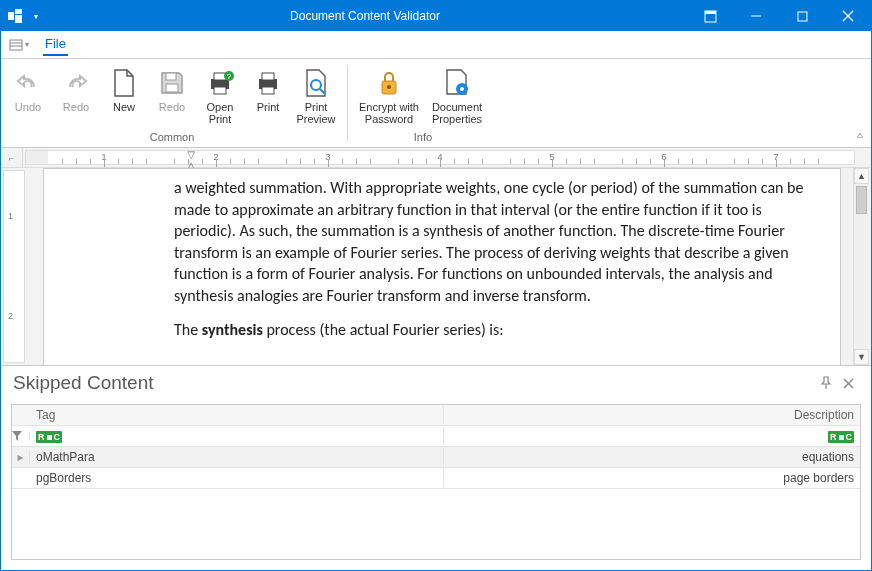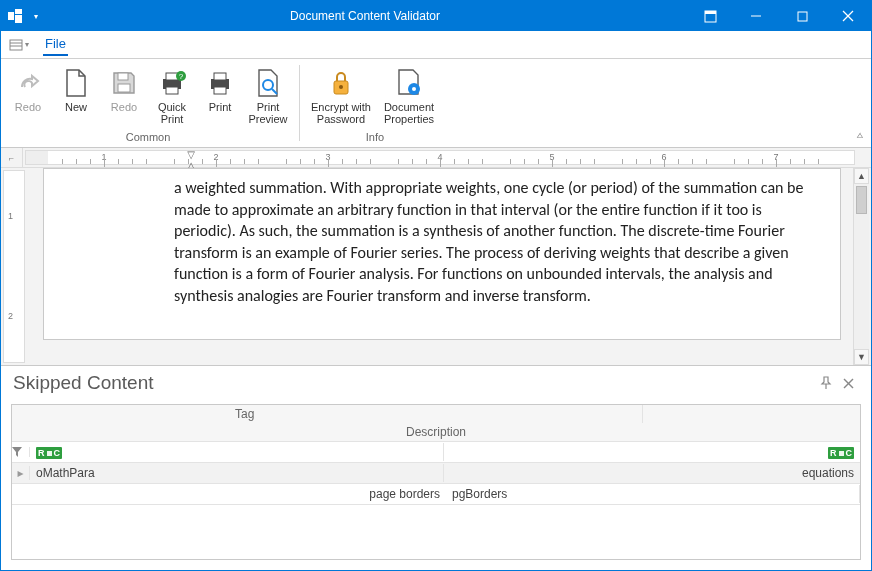--- a/index.html
+++ b/index.html
@@ -181,21 +181,21 @@
     flex-direction:column;
     font-size:12px;
     color:#444;
   }
   .grid .ghead, .grid .grow, .grid .gfilter {
     display:flex;
     border-bottom:1px solid #e3e3e3;
     min-height:21px;
     align-items:center;
   }
-  .grid .ghead { background:#f6f6f6; color:#666;flex-direction:column; }
+  .grid .ghead { background:#f6f6f6; color:#666; }
   .grid .gfilter { background:#fff; }
   .grid .gcell {
     padding:2px 6px;
     border-right:1px solid #e3e3e3;
     overflow:hidden; white-space:nowrap;
   }
   .grid .c-ind { width:18px; text-align:center; color:#999; border-right:1px solid #e3e3e3;}
   .grid .c1 { width:414px; }
   .grid .c2 { flex:1; border-right:none;text-align:right; }
   .grid .grow.sel { background:#f2f2f2; }
@@ -258,20 +258,28 @@
   </div>
   <div class="tab active">File</div>
 </div>
 
 <div class="ribbon">
   <div class="group">
     <div class="group-items">
       <div class="rbtn disabled">
         <div class="ricon">
           <svg width="28" height="28" viewBox="0 0 28 28">
+              <path d="M20 18 A8 8 0 0 0 10 10 L10 7 L4 12 L10 17 L10 14 A4 4 0 0 1 17 18" fill="none" stroke="#bdbdbd" stroke-width="2"></path>
+            </svg>
+        </div>
+        <div class="rlabel">Undo</div>
+      </div>
+      <div class="rbtn disabled">
+        <div class="ricon">
+          <svg width="28" height="28" viewBox="0 0 28 28">
               <path d="M8 18 A8 8 0 0 1 18 10 L18 7 L24 12 L18 17 L18 14 A4 4 0 0 0 11 18" fill="none" stroke="#bdbdbd" stroke-width="2"></path>
             </svg>
         </div>
         <div class="rlabel">Redo</div>
       </div>
       <div class="rbtn">
         <div class="ricon">
           <svg width="26" height="30" viewBox="0 0 26 30">
               <path d="M4 2 H16 L22 8 V28 H4 Z" fill="#fff" stroke="#5a5a5a" stroke-width="1.5"></path>
               <path d="M16 2 V8 H22" fill="none" stroke="#5a5a5a" stroke-width="1.5"></path>
@@ -292,21 +300,21 @@
       <div class="rbtn">
         <div class="ricon">
           <svg width="28" height="28" viewBox="0 0 28 28">
               <rect x="5" y="10" width="18" height="10" fill="#4a4a4a"></rect>
               <rect x="8" y="4" width="12" height="7" fill="#fff" stroke="#4a4a4a"></rect>
               <rect x="8" y="18" width="12" height="7" fill="#fff" stroke="#4a4a4a"></rect>
               <circle cx="23" cy="7" r="5" fill="#2e9e3f"></circle>
               <text x="23" y="10" font-size="8" fill="#fff" text-anchor="middle">?</text>
             </svg>
         </div>
-        <div class="rlabel" style="white-space:pre">Quick
+        <div class="rlabel" style="white-space:pre">Open
 Print</div>
       </div>
       <div class="rbtn">
         <div class="ricon">
           <svg width="28" height="28" viewBox="0 0 28 28">
               <rect x="5" y="10" width="18" height="10" fill="#4a4a4a"></rect>
               <rect x="8" y="4" width="12" height="7" fill="#fff" stroke="#4a4a4a"></rect>
               <rect x="8" y="18" width="12" height="7" fill="#fff" stroke="#4a4a4a"></rect>
             </svg>
         </div>
@@ -426,20 +434,23 @@
 </div>
 
 <div class="doc-wrap">
   <div class="vruler" id="vruler">
       <div class="vnum" style="top: 40px;">1</div>
       <div class="vnum" style="top: 140px;">2</div>
     </div>
   <div class="doc-scroll">
     <div class="page">
       <p><span>a weighted summation. With appropriate weights, one cycle (or period) of the summation can be made to approximate an arbitrary function in that interval (or the entire function if it too is periodic). As such, the summation is a synthesis of another function. The discrete-time Fourier transform is an example of Fourier series. The process of deriving weights that describe a given function is a form of Fourier analysis. For functions on unbounded intervals, the analysis and synthesis analogies are Fourier transform and inverse transform.</span></p>
+      <p>
+        <span>The </span><b>synthesis</b><span> process (the actual Fourier series) is:</span>
+      </p>
     </div>
     <div class="vscroll">
       <div class="arrow">▲</div>
       <div class="track">
         <div class="thumb"></div>
       </div>
       <div class="arrow">▼</div>
     </div>
   </div>
 </div>
@@ -488,19 +499,19 @@
       </div>
     </div>
     <div id="grid-rows">
         <div class="grow sel">
           <div class="c-ind">▸</div>
           <div class="gcell c1">oMathPara</div>
           <div class="gcell c2">equations</div>
         </div>
         <div class="grow">
           <div class="c-ind"></div>
+          <div class="gcell c1">pgBorders</div>
           <div class="gcell c2">page borders</div>
-          <div class="gcell c1">pgBorders</div>
         </div>
       </div>
     <div class="gblank"></div>
   </div>
 </div>
 
 </body></html>

